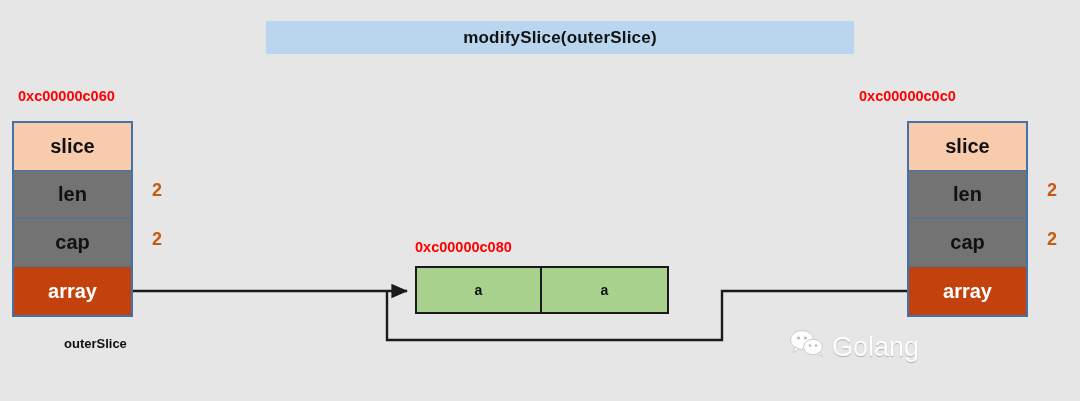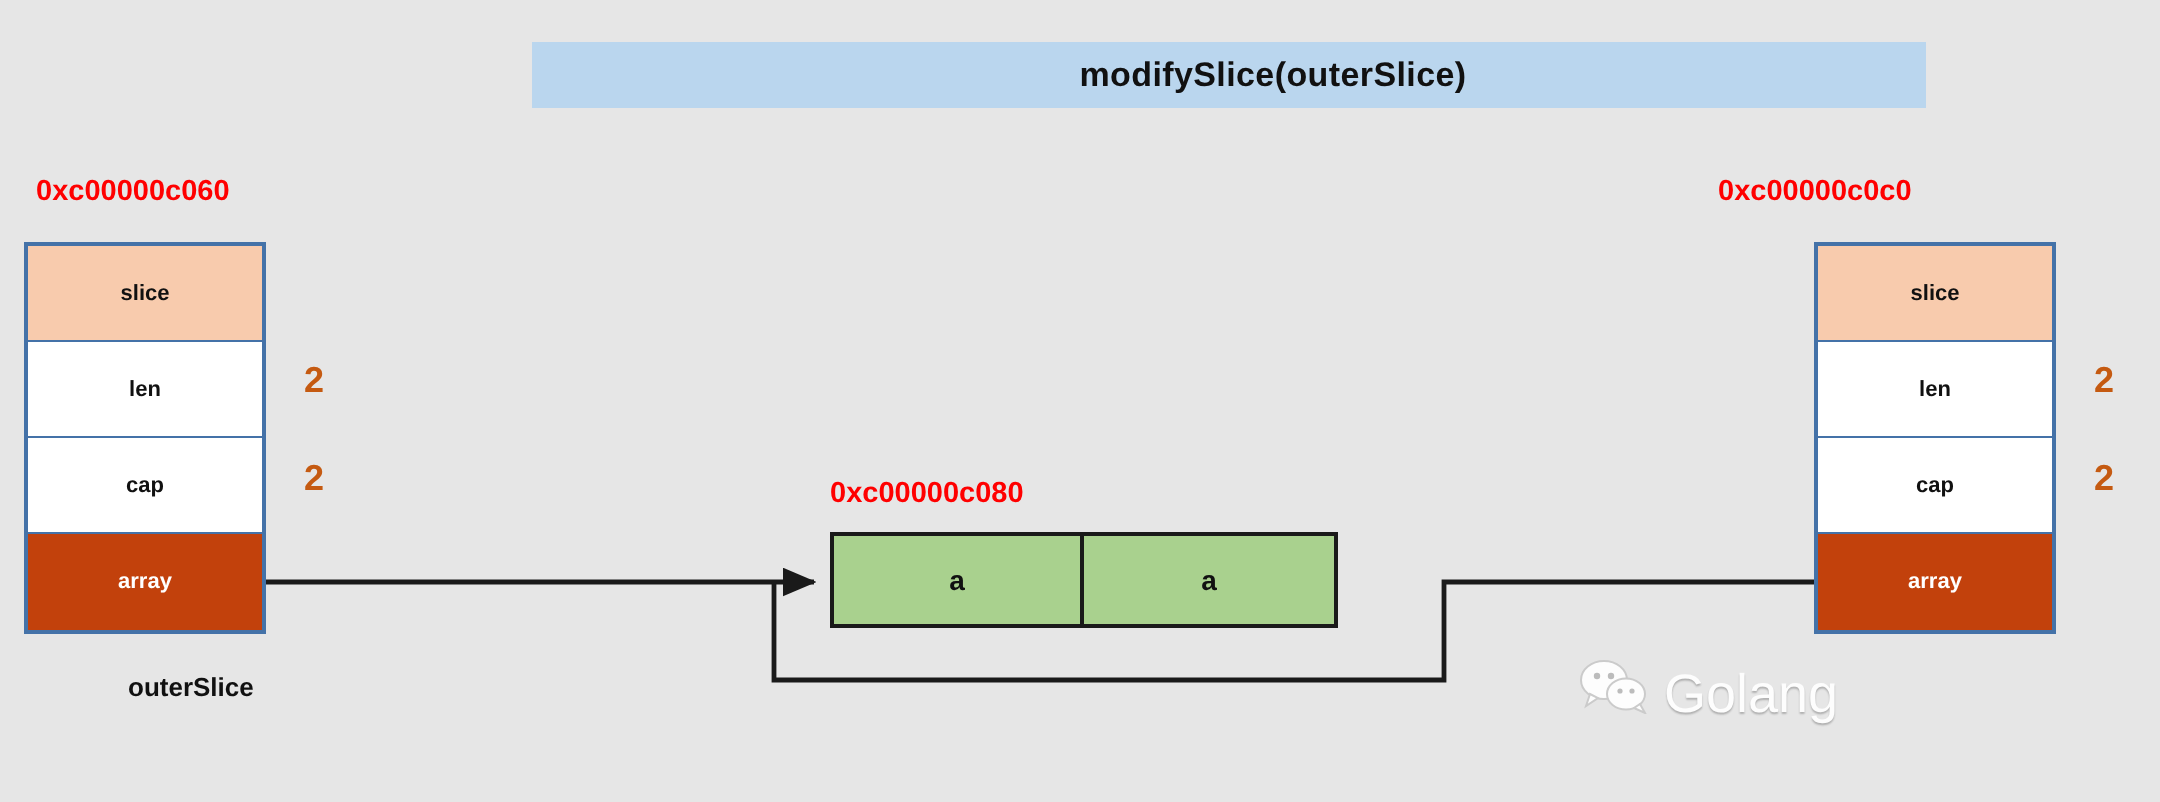--- a/index.html
+++ b/index.html
@@ -18,57 +18,56 @@
     position: relative;
     width: 1080px;
     height: 401px;
   }
 
   
   .title-banner {
     position: absolute;
     left: 266px;
     top: 21px;
-    width: 653px;
+    width: 588px;
     height: 33px;
     background: #bad6ee;
     display: flex;
     align-items: center;
     justify-content: center;
     font-size: 17px;
     font-weight: bold;
     color: #111111;
     letter-spacing: 0.2px;
-    padding-left: 44px;
   }
 
   
   .slice-struct {
     position: absolute;
     width: 121px;
     border: 2px solid #4472a8;
     box-sizing: border-box;
   }
   .slice-struct.left  { left: 12px;  top: 121px; }
   .slice-struct.right { left: 907px; top: 121px; }
 
   .struct-row {
     height: 48px;
     box-sizing: border-box;
     display: flex;
     align-items: center;
     justify-content: center;
-    font-size: 11px;
+    font-size: 20px;
     font-weight: bold;
     color: #111111;
     border-bottom: 1px solid #4472a8;
   }
   .struct-row:last-child { border-bottom: none; }
   .struct-row.hdr   { background: #f8cbad; }
-  .struct-row.field { background: #ffffff; }
+  .struct-row.field { background: #737373; }
   .struct-row.ptr   { background: #c2410c; color: #ffffff; }
 
   
   .addr {
     position: absolute;
     font-size: 14.5px;
     font-weight: bold;
     color: #ff0000;
     white-space: nowrap;
   }

